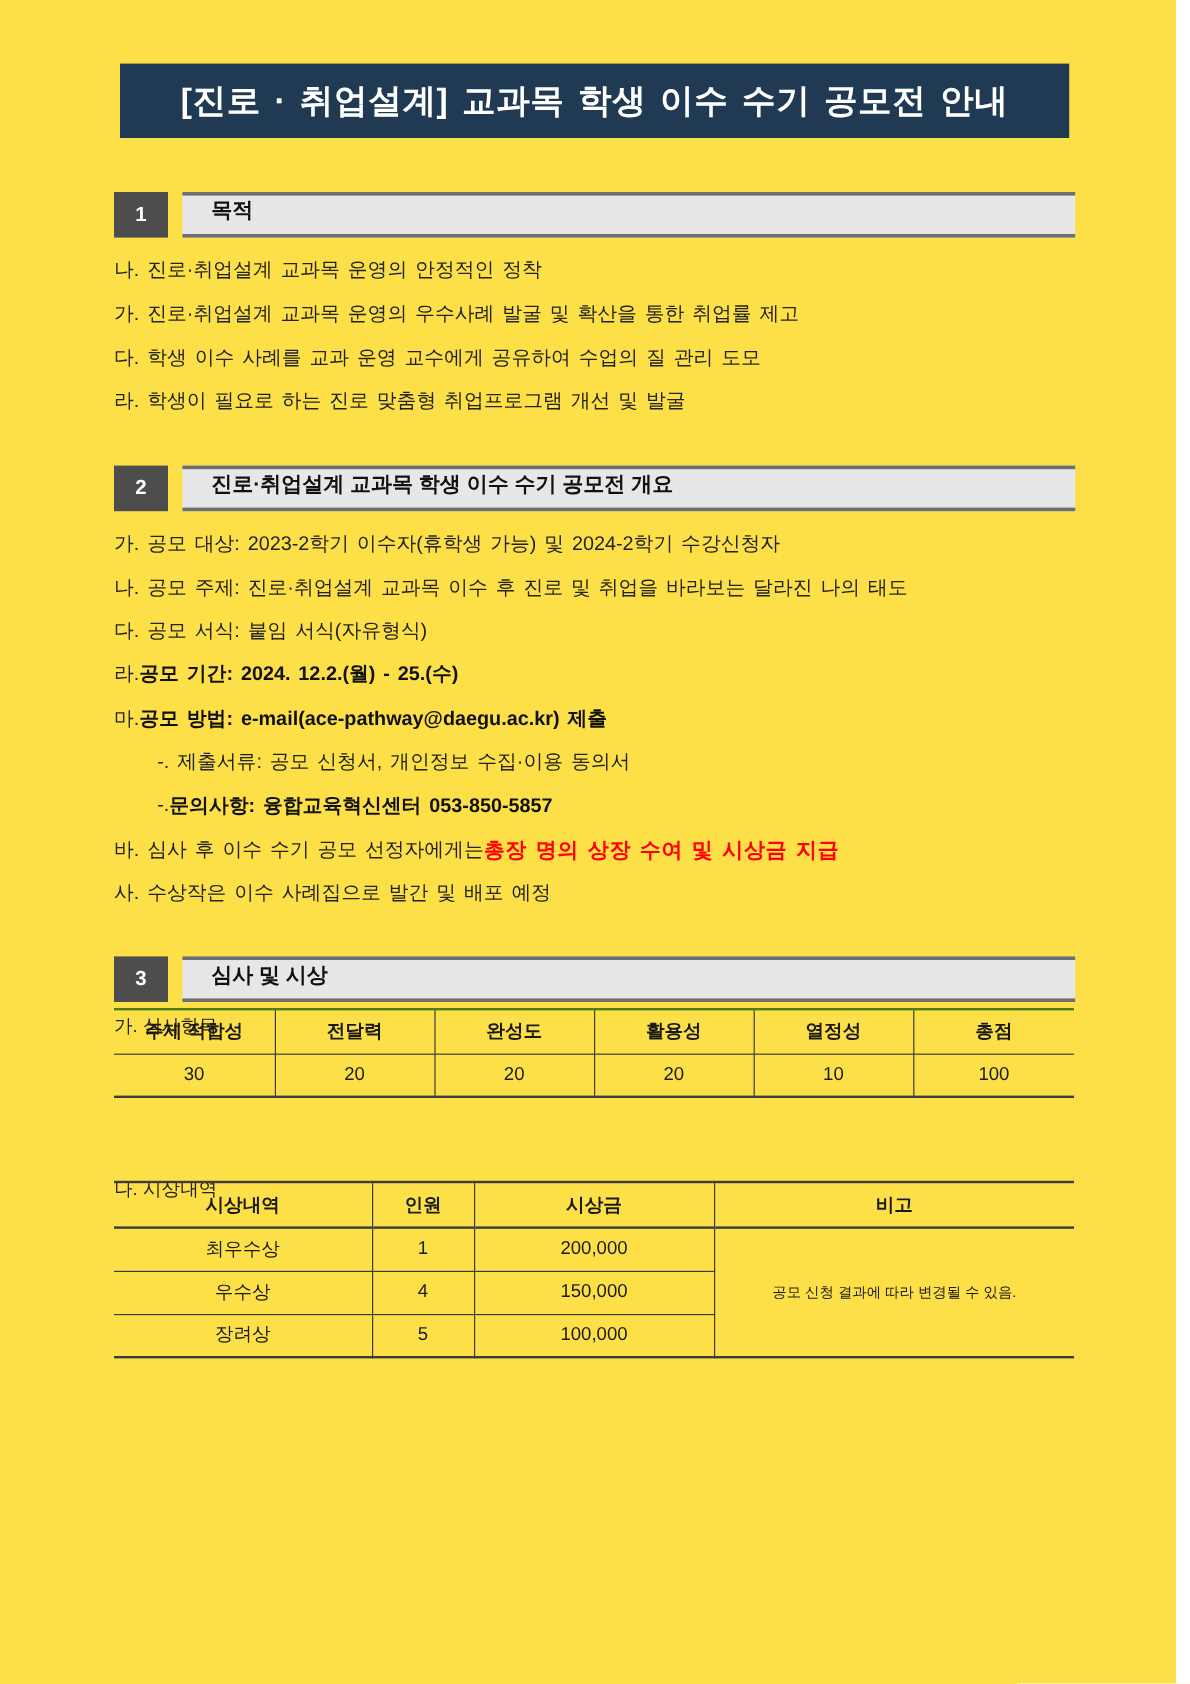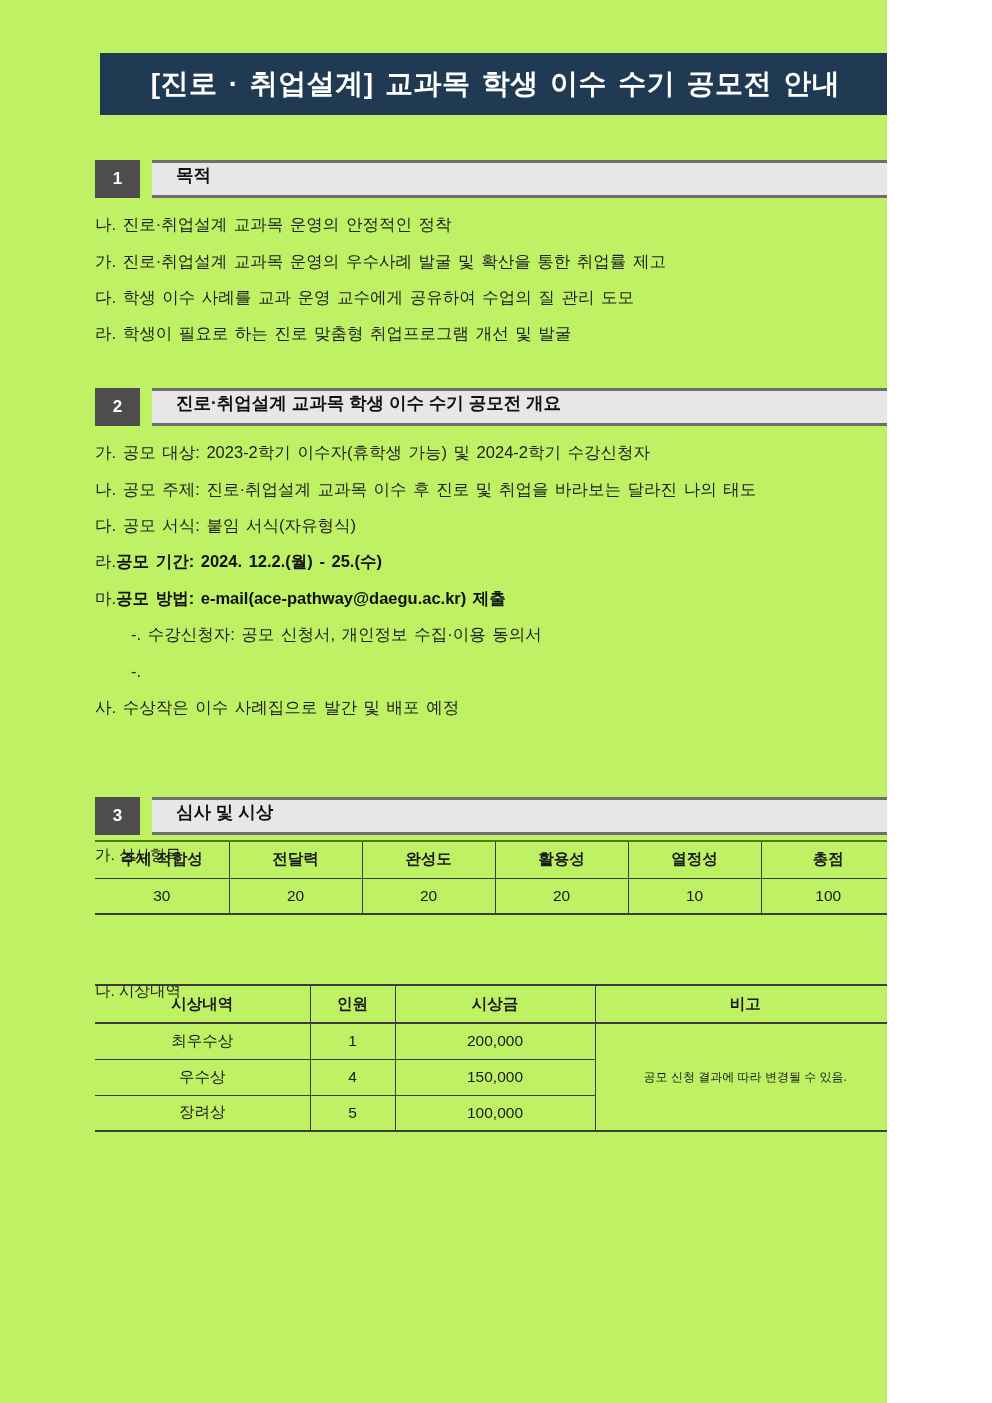--- a/index.html
+++ b/index.html
@@ -3,21 +3,21 @@
 <meta charset="utf-8">
 <style>
   * { margin: 0; padding: 0; box-sizing: border-box; }
   html, body { background: #ffffff; }
   body {
     width: 992px; height: 1403px;
     font-family: "Liberation Sans", "DejaVu Sans", sans-serif;
     color: #1a1a1a;
     position: relative;
   }
-  .page { position: relative; width: 887px; height: 1403px; background: #bef264; overflow: hidden; padding-left: 24px; }
+  .page { position: relative; width: 980px; height: 1403px; background: #fde047; overflow: hidden; padding-left: 24px; }
 
   
   .banner {
     position: absolute; left: 100px; top: 53px; width: 791px; height: 62px;
     background: #1f3a52;
     color: #ffffff;
     display: flex; align-items: center; justify-content: center;
     font-size: 28px; font-weight: bold; letter-spacing: 0.5px; word-spacing: 3px;
     white-space: nowrap;
   }
@@ -109,23 +109,28 @@
     <div class="line">나. 공모 주제: 진로·취업설계 교과목 이수 후 진로 및 취업을 바라보는 달라진 나의 태도</div>
     <div class="line">다. 공모 서식: 붙임 서식(자유형식)</div>
     <div class="line">
         <span>라. </span>
         <span class="b">공모 기간: 2024. 12.2.(월) - 25.(수)</span>
       </div>
     <div class="line">
         <span>마. </span>
         <span class="b">공모 방법: e-mail(ace-pathway@daegu.ac.kr) 제출</span>
       </div>
-    <div class="line indent">-. 수강신청자: 공모 신청서, 개인정보 수집·이용 동의서</div>
+    <div class="line indent">-. 제출서류: 공모 신청서, 개인정보 수집·이용 동의서</div>
     <div class="line indent">
         <span>-. </span>
+        <span class="b">문의사항: 융합교육혁신센터 053-850-5857</span>
+      </div>
+    <div class="line">
+        <span>바. 심사 후 이수 수기 공모 선정자에게는 </span>
+        <span class="red">총장 명의 상장 수여 및 시상금 지급</span>
       </div>
     <div class="line">사. 수상작은 이수 사례집으로 발간 및 배포 예정</div>
   </div>
 
   <div class="sec-header" id="sec3-header">
     <div class="sec-badge">3</div>
     <div class="sec-gap"></div>
     <div class="sec-bar">
       <span>심사 및 시상</span>
     </div>

